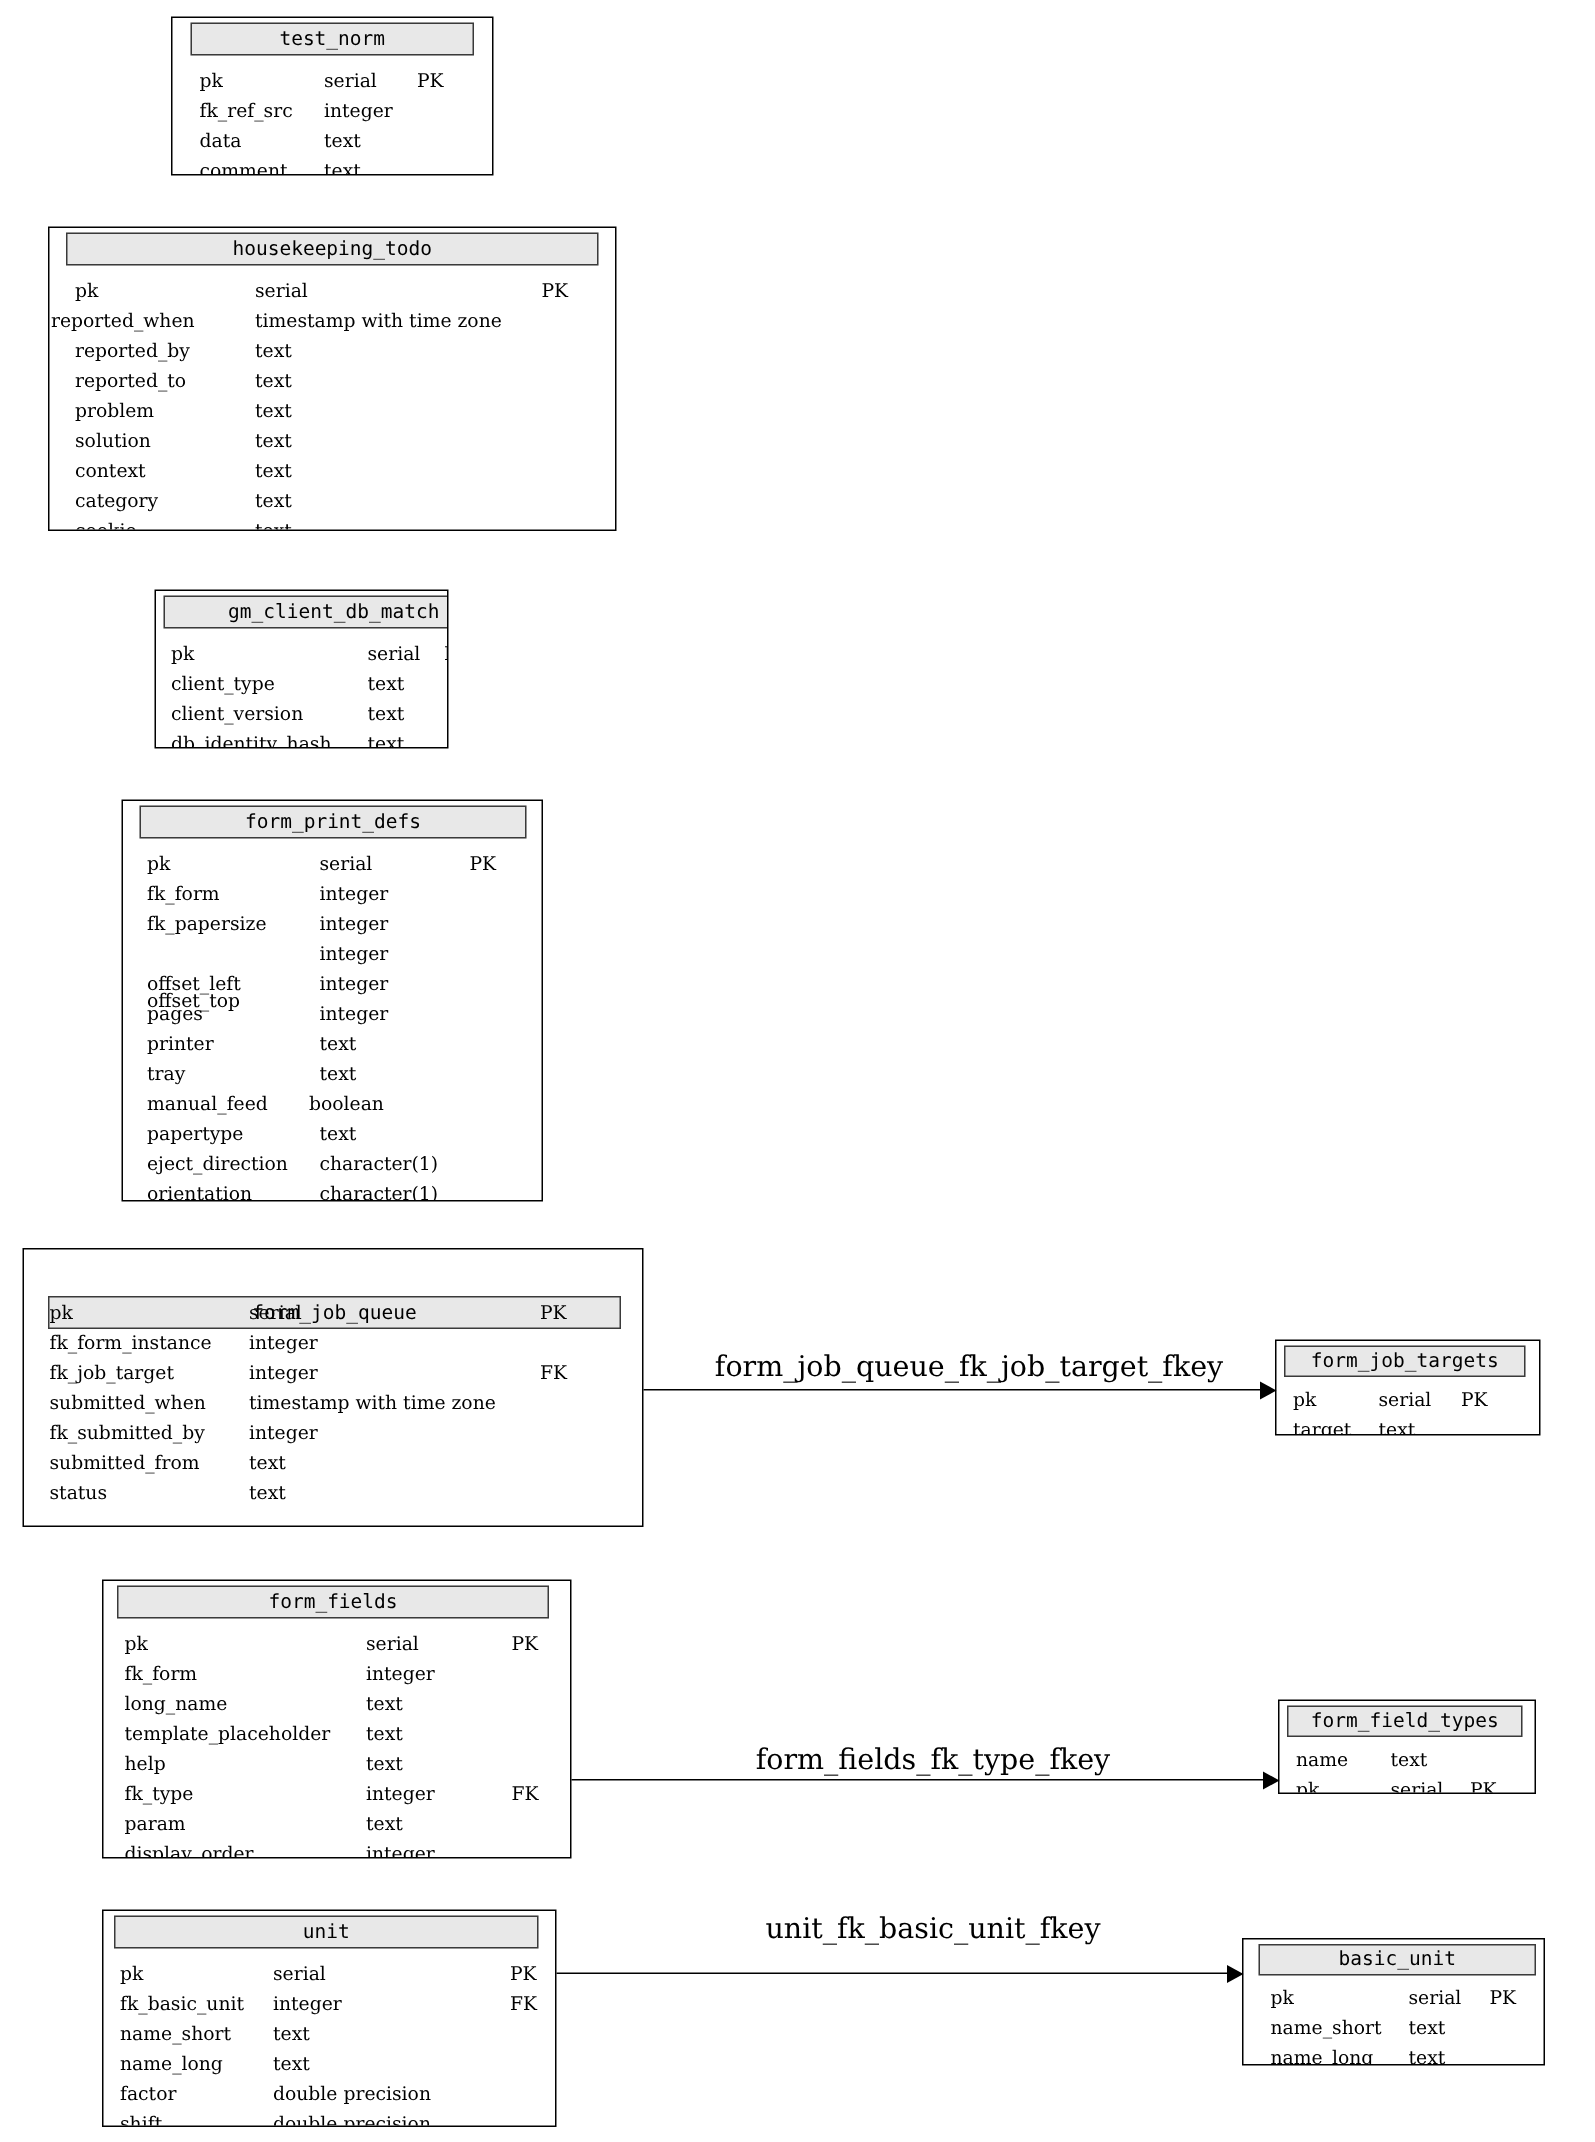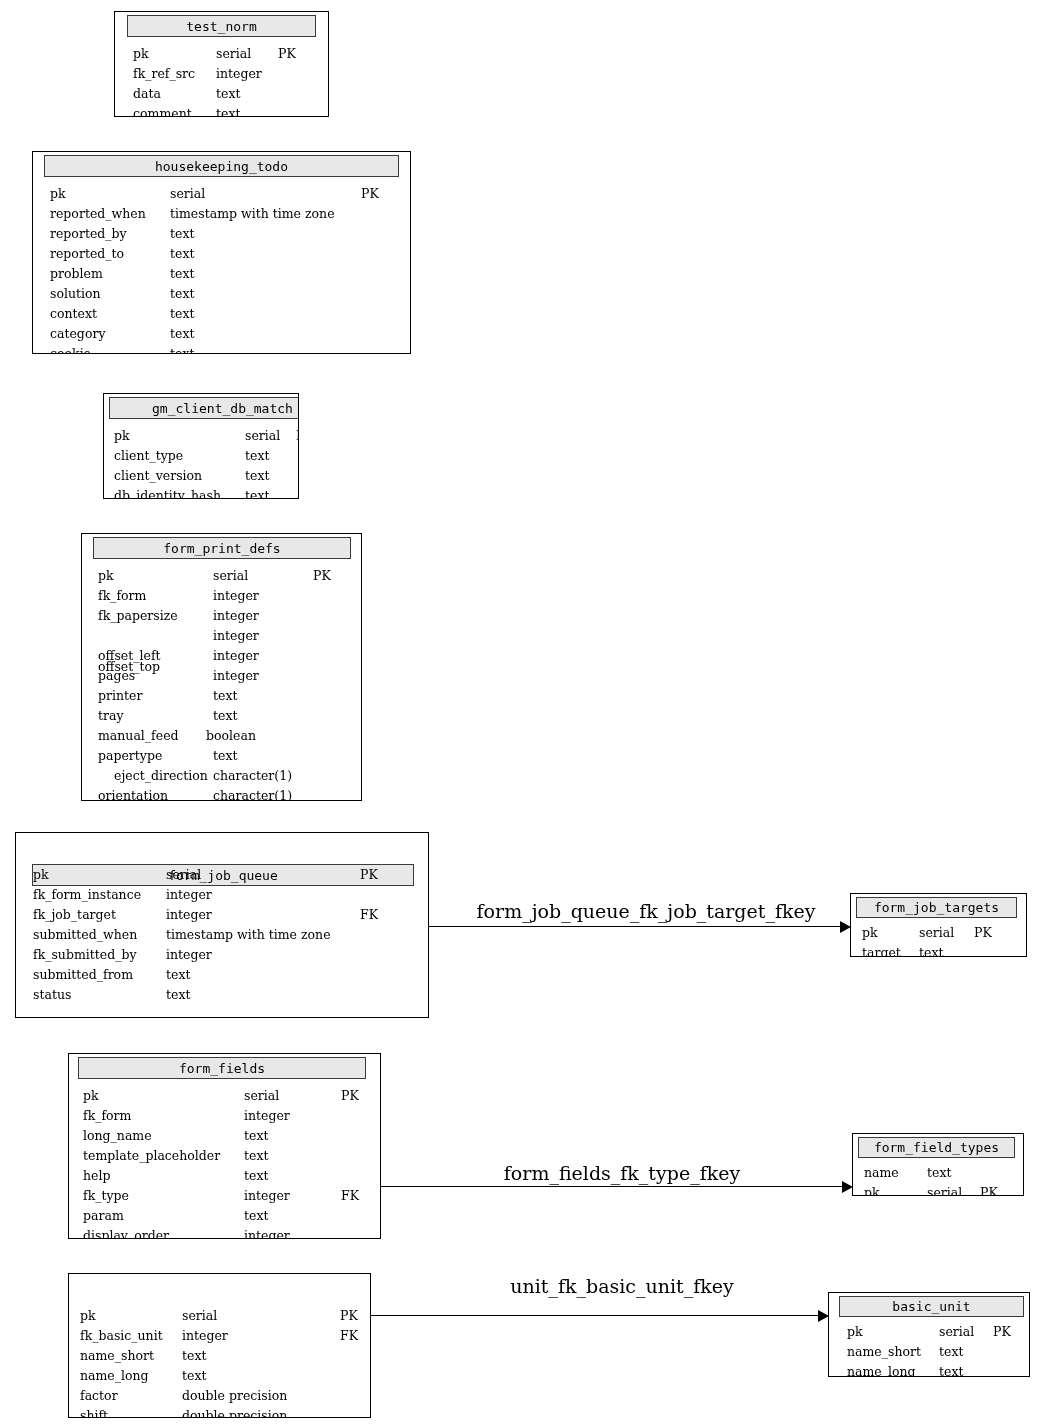--- a/index.html
+++ b/index.html
@@ -112,21 +112,21 @@
     </div>
     <div class="table-box" style="left: 32px; top: 151px; width: 379px; height: 203px;">
       <div class="table-title" style="left: 11px; top: 3px; width: 355px; height: 22px;">housekeeping_todo</div>
       <div class="cols" style="top: 32px;">
         <div class="col-row">
           <span class="c-name" style="left: 17px;">pk</span>
           <span class="c-type" style="left: 137px;">serial</span>
           <span class="c-key" style="left: 328px;">PK</span>
         </div>
         <div class="col-row">
-          <span class="c-name" style="left: 17px;">reported_when</span>
+          <span class="c-name" style="left: 1px;">reported_when</span>
           <span class="c-type" style="left: 137px;">timestamp with time zone</span>
         </div>
         <div class="col-row">
           <span class="c-name" style="left: 17px;">reported_by</span>
           <span class="c-type" style="left: 137px;">text</span>
         </div>
         <div class="col-row">
           <span class="c-name" style="left: 17px;">reported_to</span>
           <span class="c-type" style="left: 137px;">text</span>
         </div>
@@ -212,21 +212,21 @@
         </div>
         <div class="col-row">
           <span class="c-name" style="left: 16px;">manual_feed</span>
           <span class="c-type" style="left: 124px;">boolean</span>
         </div>
         <div class="col-row">
           <span class="c-name" style="left: 16px;">papertype</span>
           <span class="c-type" style="left: 131px;">text</span>
         </div>
         <div class="col-row">
-          <span class="c-name" style="left: 32px; text-align: center;">eject_direction</span>
+          <span class="c-name" style="left: 16px; text-align: center;">eject_direction</span>
           <span class="c-type" style="left: 131px;">character(1)</span>
         </div>
         <div class="col-row">
           <span class="c-name" style="left: 16px;">orientation</span>
           <span class="c-type" style="left: 131px;">character(1)</span>
         </div>
       </div>
     </div>
     <div class="table-box" style="left: 15px; top: 832px; width: 414px; height: 186px;">
       <div class="table-title" style="left: 16px; top: 3px; width: 382px; height: 22px; margin-top: 28px;">form_job_queue</div>
@@ -324,20 +324,21 @@
           <span class="c-type" style="left: 74px;">text</span>
         </div>
         <div class="col-row">
           <span class="c-name" style="left: 11px;">pk</span>
           <span class="c-type" style="left: 74px;">serial</span>
           <span class="c-key" style="left: 127px;">PK</span>
         </div>
       </div>
     </div>
     <div class="table-box" style="left: 68px; top: 1273px; width: 303px; height: 145px;">
+      <div class="table-title" style="left: 7px; top: 3px; width: 283px; height: 22px;">unit</div>
       <div class="cols" style="top: 32px;">
         <div class="col-row">
           <span class="c-name" style="left: 11px;">pk</span>
           <span class="c-type" style="left: 113px;">serial</span>
           <span class="c-key" style="left: 271px;">PK</span>
         </div>
         <div class="col-row">
           <span class="c-name" style="left: 11px;">fk_basic_unit</span>
           <span class="c-type" style="left: 113px;">integer</span>
           <span class="c-key" style="left: 271px;">FK</span>

